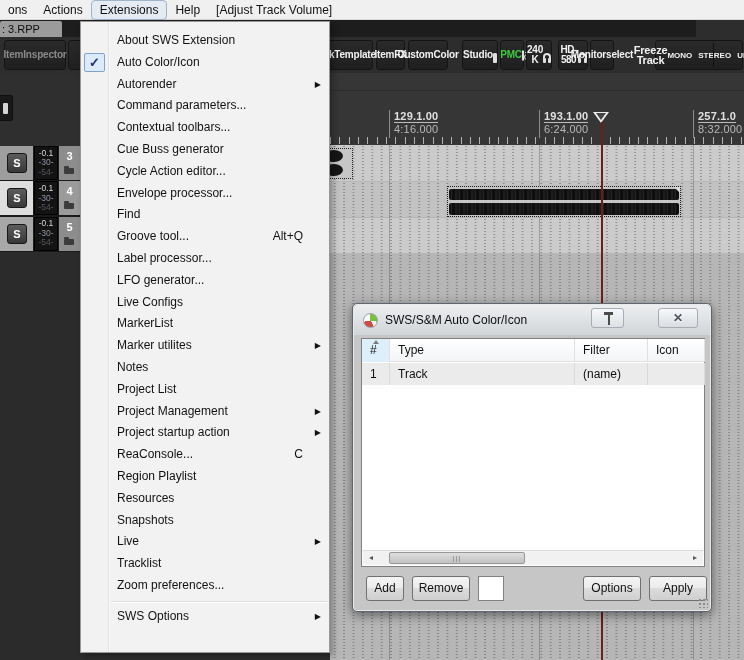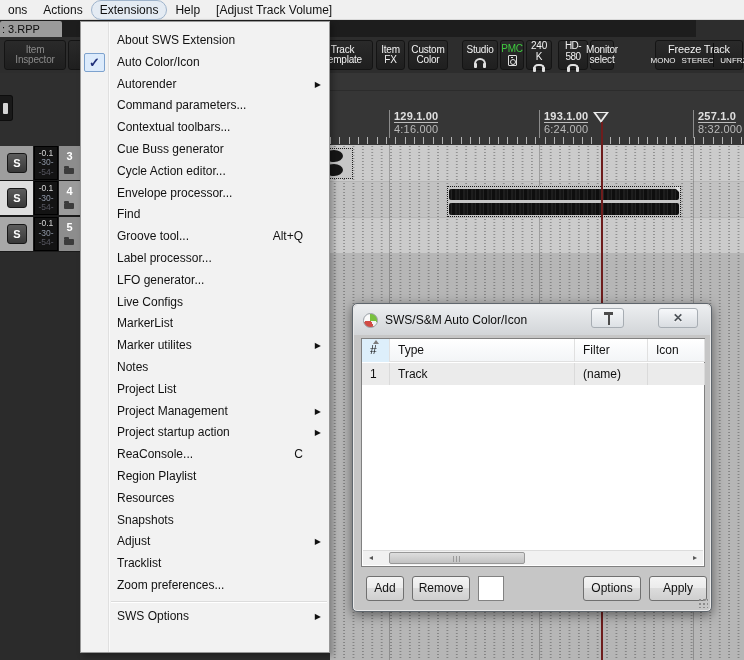--- a/index.html
+++ b/index.html
@@ -3,29 +3,29 @@
 <meta charset="utf-8">
 <style>
   * { margin:0; padding:0; box-sizing:border-box; }
   html,body { width:744px; height:660px; overflow:hidden; }
   body { font-family:"Liberation Sans", sans-serif; position:relative; background:#2d2d2d; }
   .abs { position:absolute; }
 
   
   .menubar { left:0; top:0; width:744px; height:20px; background:#f0f0f0; border-bottom:1px solid #d9d9d9; display:flex; align-items:center; font-size:12px; color:#111; z-index:50; }
   .mb-item { padding:2px 8px; margin-top:1px; white-space:nowrap; }
-  .mb-item.active { background:#e4ebf3; border:1px solid #9fb4cc; border-radius:10px; }
+  .mb-item.active { background:#e4ebf3; border:1px solid #9fb4cc; border-radius:4px; }
 
   
   .tabrow { left:0; top:20px; width:696px; height:17px; background:#1d1d1d; z-index:10; }
   .proj-tab { position:absolute; left:0; top:1px; height:16px; width:62px; background:#9b9b9b; color:#0d0d0d; font-size:11px; line-height:16px; padding-left:2px; border-radius:2px 2px 0 0; }
 
   
   .toolbar { left:0; top:37px; width:744px; height:36px; background:#2d2d2d; z-index:10; }
-  .tbtn { position:absolute; top:3px; height:30px; background:linear-gradient(#2a2a2a,#1f1f1f); border:1px solid #141414; border-radius:3px; color:#f2f2f2; font-weight:normal; font-size:10px; line-height:10.5px; display:flex; flex-direction:column; align-items:center; justify-content:center; text-align:center; letter-spacing:-0.2px; }
+  .tbtn { position:absolute; top:3px; height:30px; background:linear-gradient(#2a2a2a,#1f1f1f); border:1px solid #141414; border-radius:3px; color:#f2f2f2; font-weight:bold; font-size:10px; line-height:10.5px; display:flex; flex-direction:row; align-items:center; justify-content:center; text-align:center; letter-spacing:-0.2px; }
   .tbtn.dim { color:#8a8a8a; }
   .hp { width:12px; height:7px; border:2px solid #e0e0e0; border-bottom:none; border-radius:7px 7px 0 0; position:relative; margin-top:2px; }
   .hp::before,.hp::after { content:""; position:absolute; bottom:-3px; width:3px; height:5px; background:#e0e0e0; border-radius:1px; }
   .hp::before { left:-2px; } .hp::after { right:-2px; }
   .spk { width:9px; height:11px; border:1px solid #e0e0e0; border-radius:1px; position:relative; margin-top:1px; }
   .spk::after { content:""; position:absolute; left:1.5px; top:3px; width:4px; height:4px; border:1px solid #e0e0e0; border-radius:50%; }
   .spk::before { content:""; position:absolute; left:2.5px; top:0.5px; width:2px; height:1.5px; background:#e0e0e0; }
   .freeze-subs { display:flex; gap:6px; margin-top:2px; font-size:8px; letter-spacing:0; }
   .freeze-div { position:absolute; left:57px; top:2px; bottom:2px; width:1px; background:#101010; }
 
@@ -283,21 +283,21 @@
     <div class="mi"><span>MarkerList</span></div>
     <div class="mi"><span>Marker utilites</span><span class="arr">▶</span></div>
     <div class="mi"><span>Notes</span></div>
     <div class="mi"><span>Project List</span></div>
     <div class="mi"><span>Project Management</span><span class="arr">▶</span></div>
     <div class="mi"><span>Project startup action</span><span class="arr">▶</span></div>
     <div class="mi"><span>ReaConsole...</span><span class="sc">C</span></div>
     <div class="mi"><span>Region Playlist</span></div>
     <div class="mi"><span>Resources</span></div>
     <div class="mi"><span>Snapshots</span></div>
-    <div class="mi"><span>Adjust</span><span class="arr">▶</span></div>
+    <div class="mi"><span>Live</span><span class="arr">▶</span></div>
     <div class="mi"><span>Tracklist</span></div>
     <div class="mi"><span>Zoom preferences...</span></div>
     <div class="msep"></div>
     <div class="mi"><span>SWS Options</span><span class="arr">▶</span></div>
   </div>
 
 <div class="abs dlg">
   <div class="dlg-title">
     <span class="reaper-ico"></span>
     <span class="t">SWS/S&amp;M Auto Color/Icon</span>

